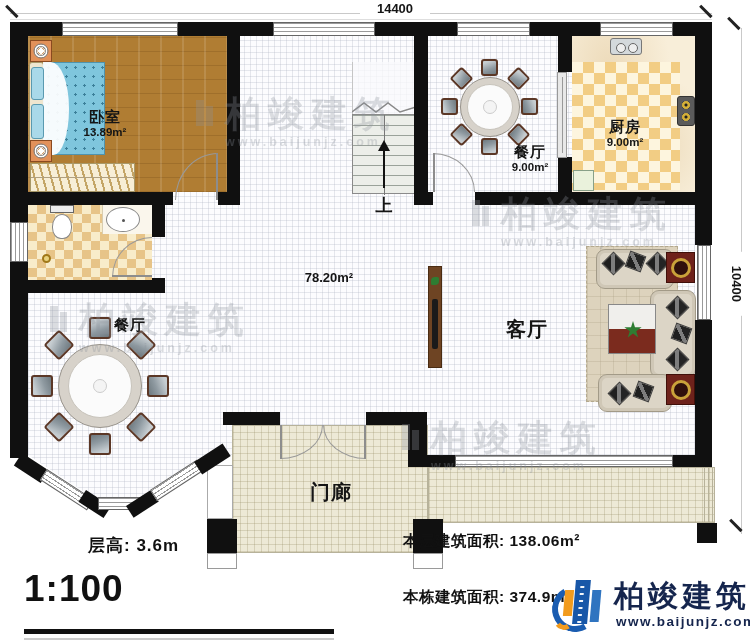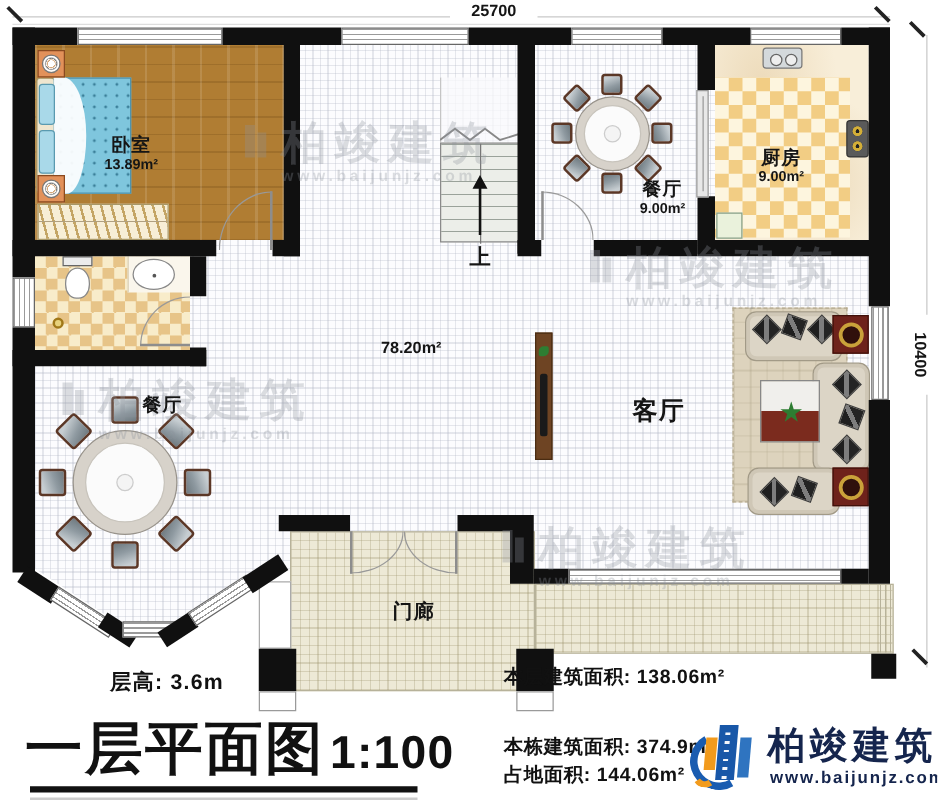--- a/index.html
+++ b/index.html
@@ -292,41 +292,39 @@
   </div>
   <div class="rlabel" style="left:593px;top:118px;width:64px">
     <span class="rname">厨房</span>
     <span class="rarea">9.00m²</span>
   </div>
   <div class="rlabel" style="left:293px;top:270px;width:72px;font-size:13px">78.20m²</div>
   <div class="rlabel" style="left:494px;top:317px;width:66px">
     <span class="rname" style="font-size:20px">客厅</span>
   </div>
   <div class="rlabel" style="left:300px;top:480px;width:62px">
-    <span class="rname" style="font-size:16px">门廊</span>
+    <span class="rname" style="font-size:20px">门廊</span>
   </div>
   <div class="rlabel" style="left:366px;top:196px;width:36px;font-size:17px">上</div>
 
-  <div class="rlabel" style="left:360px;top:1px;width:70px;font-size:13px;background:#fff">25700</div>
+  <div class="rlabel" style="left:360px;top:1px;width:70px;font-size:13px;background:#fff">14400</div>
   <div class="rlabel" style="left:704px;top:276px;width:64px;font-size:13px;background:#fff;transform:rotate(90deg)">10400</div>
   <div class="tick" style="left:4px;top:10px"></div>
   <div class="tick" style="left:698px;top:10px"></div>
   <div class="tick" style="left:726px;top:22px"></div>
   <div class="tick" style="left:728px;top:524px"></div>
 
   <div class="fh" style="left:88px;top:534px">层高: 3.6m</div>
   <div class="titlebig" style="left:20px;top:568px">
-    <span class="t-main">一层平面图</span>
     <span class="t-scale">1:100</span>
   </div>
   <div class="abs" style="left:24px;top:629px;width:310px;height:5px;background:#111"></div>
   <div class="abs" style="left:24px;top:638px;width:310px;height:2px;background:#ccc"></div>
   <div class="inforow" style="left:403px;top:531px">本层建筑面积: 138.06m²</div>
   <div class="inforow" style="left:403px;top:587px">本栋建筑面积: 374.9m²</div>
-  <div class="inforow" style="left:403px;top:610px">占地面积: 144.06m²</div>
 
   <div class="abs" style="left:552px;top:576px;width:195px;height:62px">
     <div class="abs" style="left:0;top:2px;width:54px;height:58px">
       <span class="abs" style="left:0;top:8px;width:46px;height:46px;border-radius:50%;border:6px solid transparent;border-left-color:#1a5cb0;border-bottom-color:#1a5cb0;transform:rotate(15deg);box-sizing:border-box"></span>
       <span class="abs" style="left:2px;top:32px;width:20px;height:20px;border-radius:50%;border:5px solid transparent;border-bottom-color:#f29b1d;transform:rotate(10deg);box-sizing:border-box"></span>
       <span class="abs" style="left:22px;top:2px;width:15px;height:44px;background:#1857a8;transform:skewX(-5deg);background-image:repeating-linear-gradient(180deg,rgba(255,255,255,.95) 0 2px,transparent 2px 7px);background-size:4px 100%;background-repeat:no-repeat;background-position:5px 6px"></span>
       <span class="abs" style="left:12px;top:12px;width:9px;height:26px;background:#f29b1d;transform:skewX(-5deg)"></span>
       <span class="abs" style="left:39px;top:12px;width:9px;height:32px;background:#2f74c0;transform:skewX(-5deg)"></span>
     </div>
     <div class="logo-name" style="left:62px;top:0">柏竣建筑</div>

